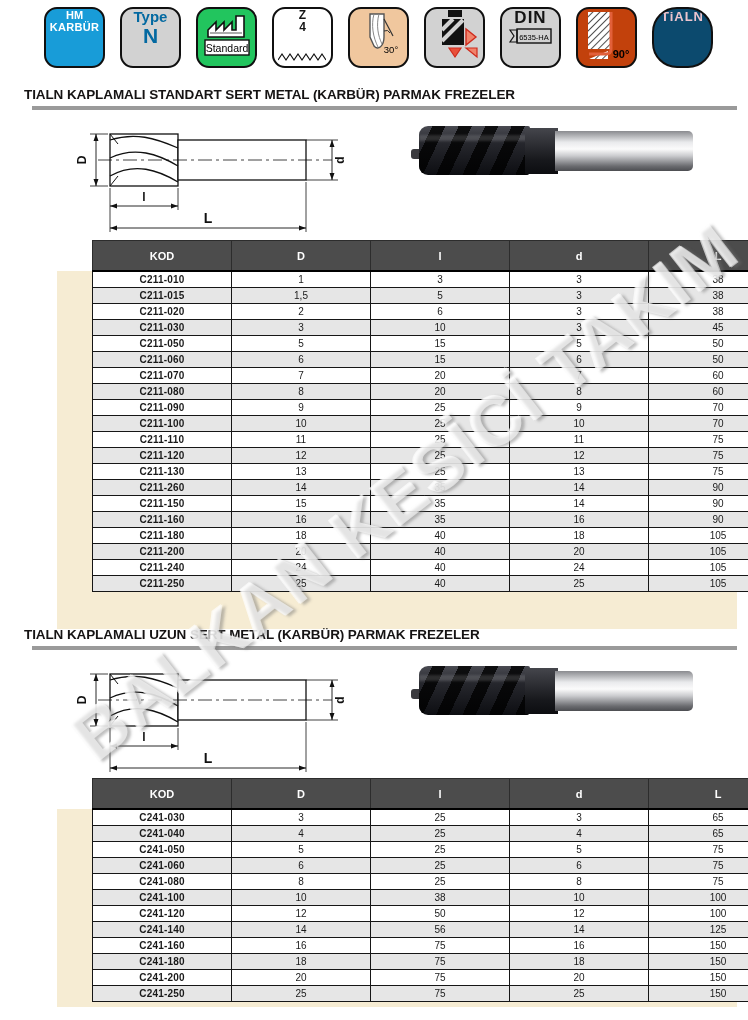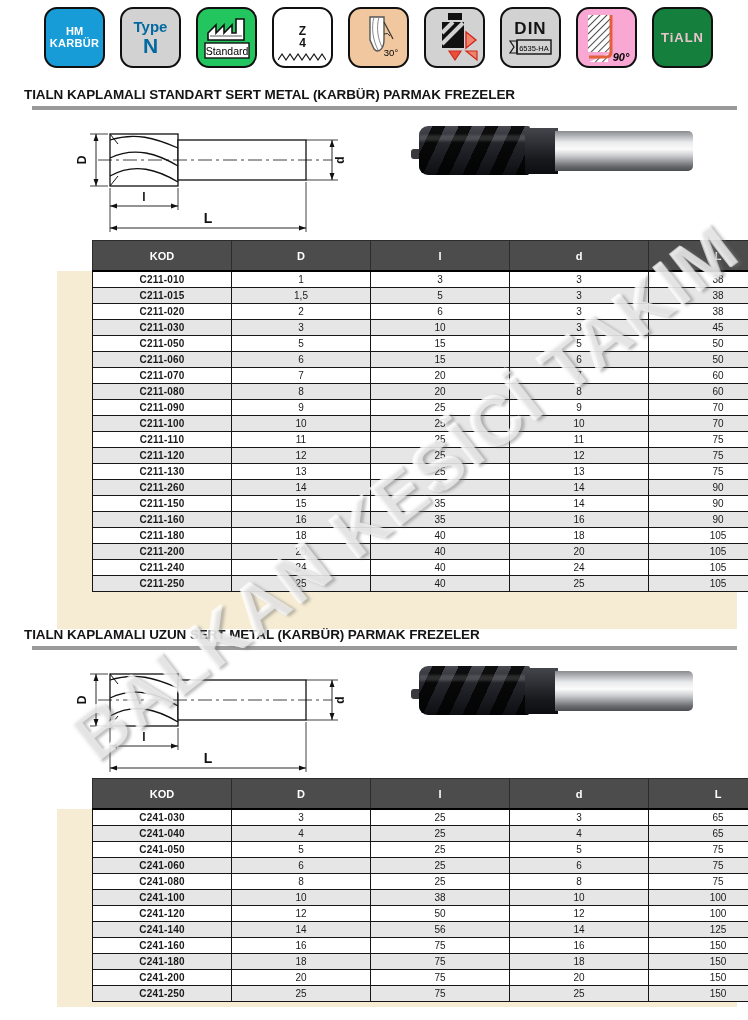--- a/index.html
+++ b/index.html
@@ -3,38 +3,38 @@
 <meta charset="utf-8">
 <style>
   html,body { margin:0; padding:0; }
   body { font-family:"Liberation Sans", sans-serif; background:#ffffff; }
   .page { position:relative; width:748px; height:1020px; background:#ffffff; overflow:hidden; }
 
   
   .badge-row { position:absolute; left:44px; top:7px; display:flex; gap:15px; z-index:2; }
   .badge { width:61px; height:61px; box-sizing:border-box; border:2.5px solid #101010;
            border-radius:13px; position:relative; display:flex; flex-direction:column;
-           align-items:center; justify-content:center; overflow:hidden; }
+           align-items:center; overflow:hidden; }
   .b-hm { background:#189cd8; color:#fff; }
   .b-hm .l1 { font-size:11px; font-weight:bold; line-height:12px; }
   .b-hm .l2 { font-size:11px; font-weight:bold; line-height:13px; letter-spacing:.3px; }
   .b-type { background:#d2d2d2; color:#0369a1; }
   .b-type .l1 { font-size:15px; font-weight:bold; line-height:16px; }
   .b-type .l2 { font-size:21px; font-weight:bold; line-height:21px; }
   .b-std { background:#22c55e; }
   .b-z4 { background:#ffffff; color:#141414; }
   .b-z4 .l1 { font-size:12px; font-weight:bold; line-height:12px; }
   .b-z4 .l2 { font-size:12px; font-weight:bold; line-height:13px; }
   .b-z4 svg { position:absolute; bottom:4px; left:4px; }
   .b-helix { background:#f0c79e; }
   .b-mill { background:#d2d2d2; }
   .b-din { background:#d2d2d2; color:#141414; }
   .b-din .l1 { font-size:17px; font-weight:bold; line-height:18px; letter-spacing:1px; }
-  .b-90 { background:#f9a8d4;font-style:italic; }
-  .b-tialn { background:#15803d; }
+  .b-90 { background:#c2410c; }
+  .b-tialn { background:#0c4a6e;border-radius:25px; }
   .b-tialn .l1 { font-size:13px; font-weight:bold; color:#ecc4ce; letter-spacing:1px; }
 
   
   .sec-title { position:absolute; left:24px; margin:0; font-size:13.5px; font-weight:bold;
                color:#151313; letter-spacing:-0.1px; white-space:nowrap; z-index:2; }
   .rule { position:absolute; left:32px; width:705px; height:4px; background:#9a9a9a; z-index:2; }
   .t1 { top:87px; } .r1 { top:106px; }
   .t2 { top:627px; } .r2 { top:646px; }
 
   

